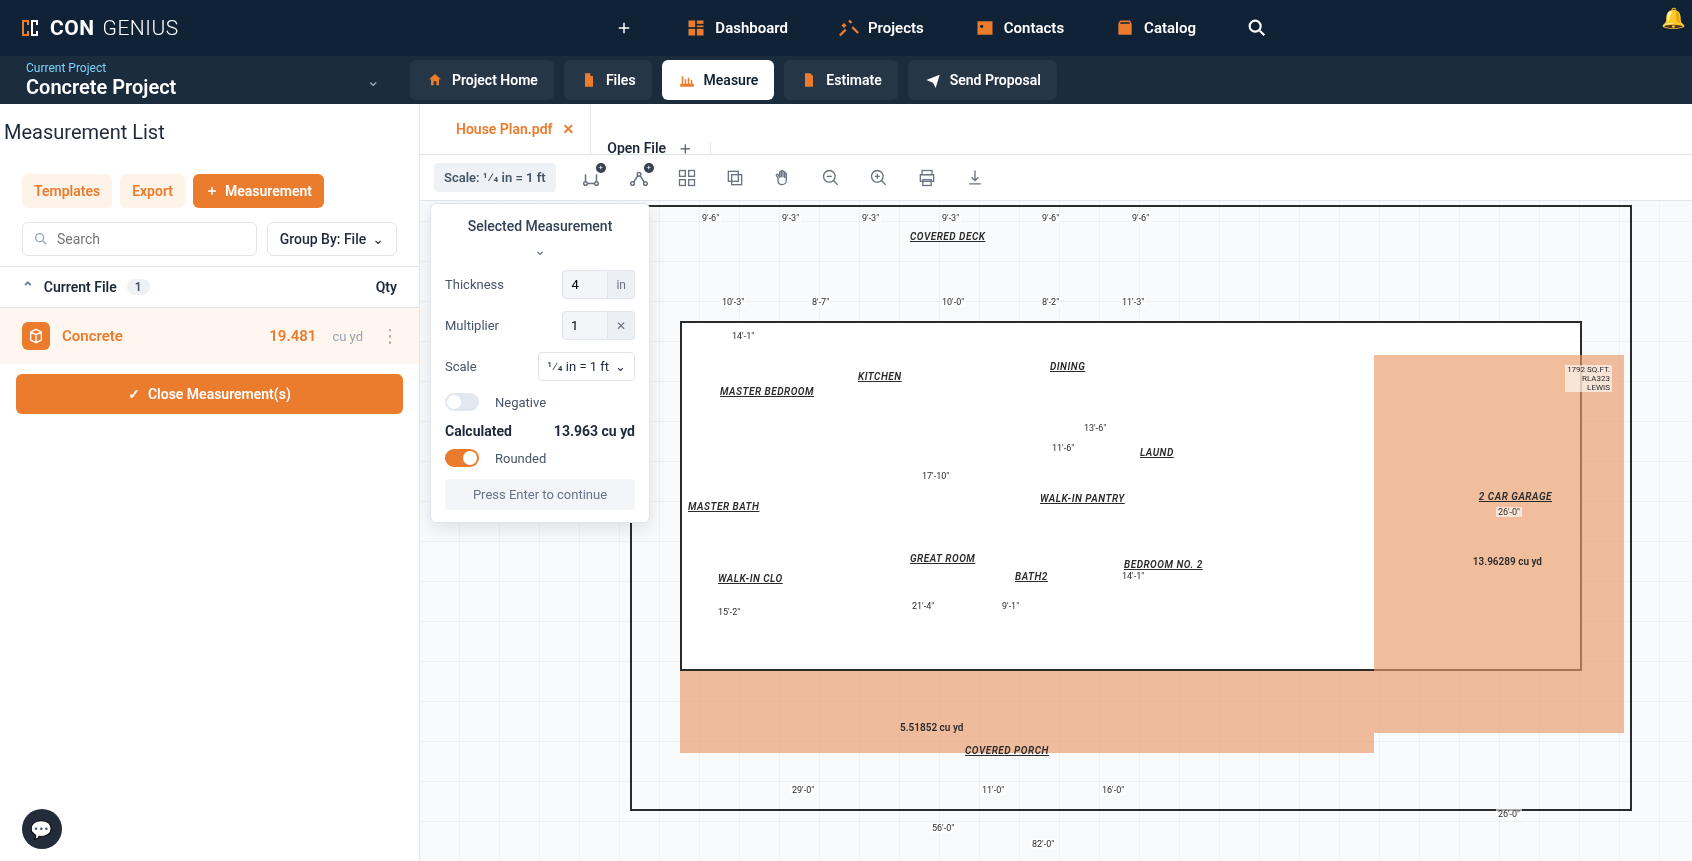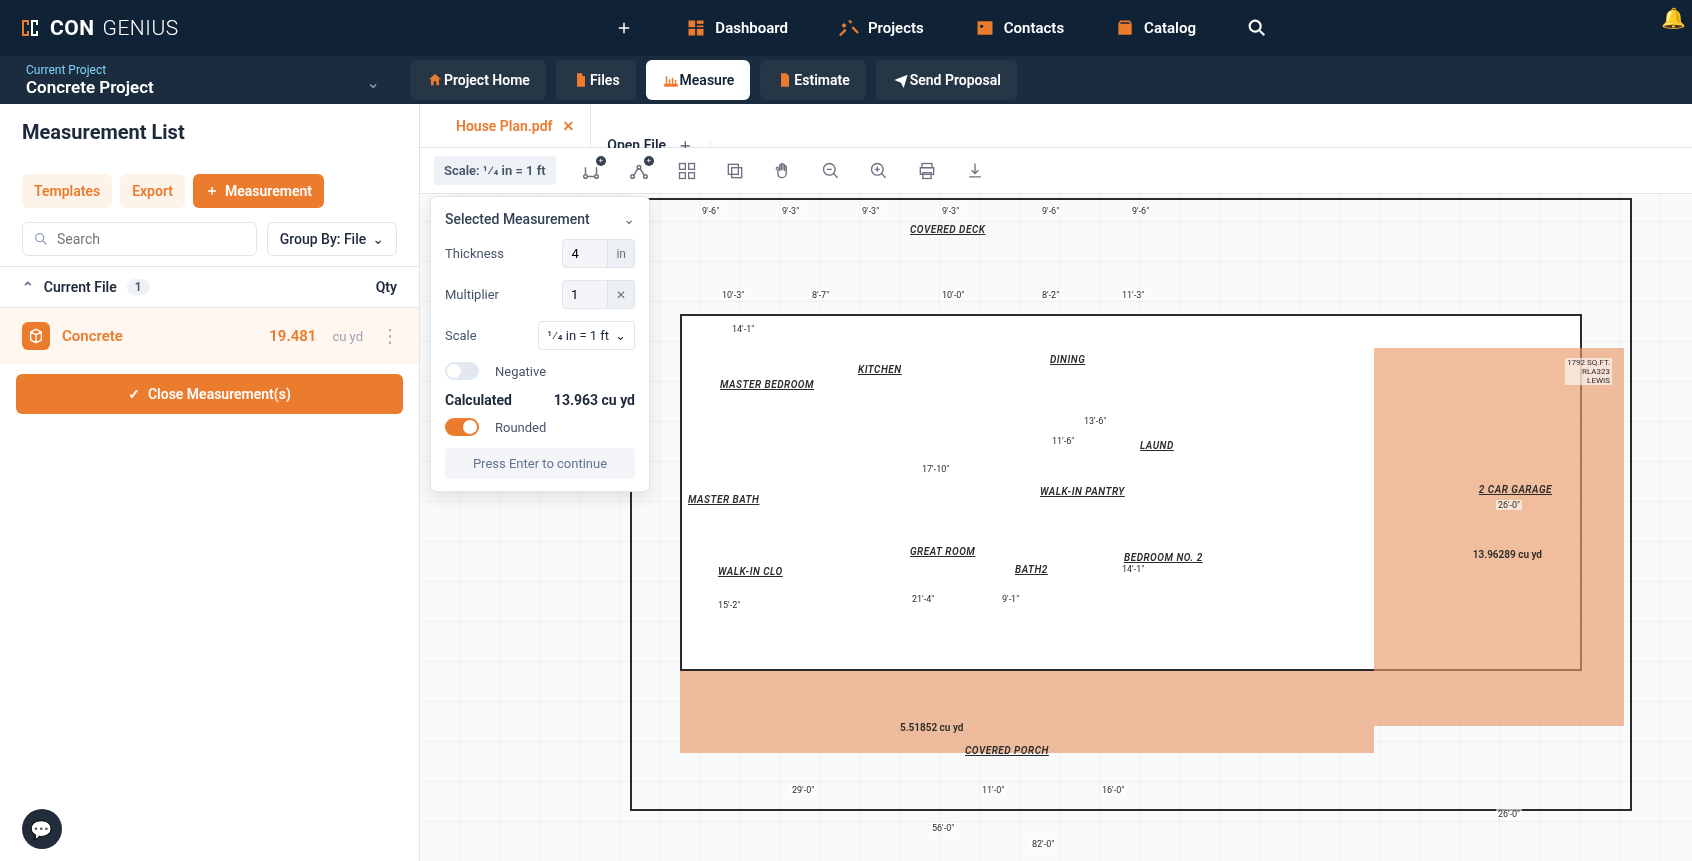--- a/index.html
+++ b/index.html
@@ -24,36 +24,36 @@
 .nav-spacer{flex:1;}
 .nav-item{display:flex;align-items:center;gap:8px;color:white;font-weight:600;font-size:15px;cursor:pointer;padding:6px 4px;}
 .nav-item .nicon{width:22px;height:22px;display:flex;align-items:center;justify-content:center;}
 .nav-right-gap{width:360px;}
 .bell{position:absolute;top:6px;right:6px;color:#ef4444;font-size:20px;}
 
 
 .secondbar{height:48px;background:var(--navy2);display:flex;align-items:center;padding-left:0;color:white;}
 .project-sel{display:flex;flex-direction:column;justify-content:center;padding:6px 16px 6px 26px;width:398px;position:relative;cursor:pointer;}
 .project-sel .lbl{font-size:12px;color:#7dd3fc;}
-.project-sel .name{font-size:17px;font-weight:600;}
+.project-sel .name{font-size:20px;font-weight:600;}
 .project-sel .chev{position:absolute;right:18px;top:16px;color:#94a3b8;}
 .tabchips{display:flex;gap:10px;padding-left:12px;}
-.tabchip{display:flex;align-items:center;background:rgba(255,255,255,.05);padding:0 16px;height:40px;border-radius:6px;font-size:14px;font-weight:600;cursor:pointer;}
+.tabchip{display:flex;align-items:center;gap:8px;background:rgba(255,255,255,.05);padding:0 16px;height:40px;border-radius:6px;font-size:14px;font-weight:600;cursor:pointer;}
 .tabchip.active{background:#ffffff;color:var(--navy);}
 .tabchip .tcicon{width:18px;height:18px;display:flex;align-items:center;justify-content:center;}
 .tabchip .tcicon.orange{color:var(--orange);}
 .tabchip.active .tcicon{color:var(--orange);}
 
 
 .body{position:absolute;top:104px;left:0;right:0;bottom:0;display:flex;}
 .leftpanel{width:420px;background:white;border-right:1px solid var(--gray-border);display:flex;flex-direction:column;overflow:auto;}
 .rightpanel{flex:1;position:relative;background:var(--gray-bg);display:flex;flex-direction:column;}
 
 
-.lp-title{font-size:20px;font-weight:700;padding:16px 22px 14px;color:var(--text);}
+.lp-title{font-size:20px;font-weight:400;padding:16px 4px 14px;color:var(--text);}
 .lp-btnrow{display:flex;gap:8px;padding:0 22px 14px;margin-top:16px;}
 .pill{padding:8px 12px;border-radius:6px;font-size:14px;font-weight:600;cursor:pointer;display:flex;align-items:center;gap:6px;}
 .pill.outline{background:#FEF3E9;color:var(--orange);}
 .pill.solid{background:var(--orange);color:white;}
 .lp-searchrow{display:flex;gap:10px;padding:0 22px 10px;}
 .searchbox{flex:1;display:flex;align-items:center;gap:8px;border:1px solid var(--gray-border);border-radius:6px;padding:8px 10px;color:var(--text-muted);font-size:14px;min-width:0;}
 .searchbox input{border:none;outline:none;width:100%;font-size:14px;color:var(--text);}
 .groupby{display:flex;align-items:center;gap:6px;border:1px solid var(--gray-border);border-radius:6px;padding:8px 12px;color:var(--text);font-size:14px;font-weight:500;cursor:pointer;white-space:nowrap;}
 .currfile{display:flex;align-items:center;gap:10px;padding:12px 22px;color:var(--text);font-size:14px;font-weight:600;border-top:1px solid var(--gray-border);border-bottom:1px solid var(--gray-border);}
 .currfile .caret{color:#64748b;}
@@ -63,21 +63,21 @@
 .meas-row .cube{width:28px;height:28px;border-radius:6px;background:var(--orange);display:flex;align-items:center;justify-content:center;color:white;flex-shrink:0;}
 .meas-row .mname{color:var(--orange);font-weight:600;}
 .meas-row .mval{margin-left:auto;color:var(--orange);font-weight:600;font-size:15px;}
 .meas-row .munit{color:#9aa4b1;font-size:13px;margin-left:4px;}
 .meas-row .dots{color:#9aa4b1;padding:0 6px;cursor:pointer;font-size:18px;line-height:1;}
 .closebar{margin:10px 16px;background:var(--orange);color:white;text-align:center;padding:12px;border-radius:6px;font-weight:600;font-size:14px;cursor:pointer;display:flex;align-items:center;justify-content:center;gap:8px;}
 
 .chatfab{position:absolute;left:22px;bottom:12px;width:40px;height:40px;border-radius:50%;background:#222c3a;display:flex;align-items:center;justify-content:center;color:white;font-size:18px;cursor:pointer;}
 
 
-.filetabs{height:44px;background:white;border-bottom:1px solid var(--gray-border);display:flex;align-items:stretch;padding-left:20px;gap:0;}
+.filetabs{height:51px;background:white;border-bottom:1px solid var(--gray-border);display:flex;align-items:stretch;padding-left:20px;gap:0;}
 .filetab{display:flex;align-items:center;gap:10px;padding:0 16px;font-size:14px;font-weight:600;cursor:pointer;border-right:1px solid var(--gray-border);}
 .filetab.active{color:var(--orange);}
 .filetab .x{color:var(--orange);font-size:14px;cursor:pointer;}
 .filetab.open{color:var(--text);margin-top:38px;}
 .filetab.open .plus{color:#475569;font-size:18px;font-weight:400;}
 
 .toolbar{height:46px;background:white;border-bottom:1px solid var(--gray-border);display:flex;align-items:center;padding:0 14px;gap:22px;}
 .scalechip{background:#eef2f6;border-radius:4px;padding:7px 10px;font-size:13px;font-weight:600;color:#475569;}
 .tbicon{width:26px;height:26px;display:flex;align-items:center;justify-content:center;color:#6b7280;cursor:pointer;position:relative;}
 .tbicon .pluscorner{position:absolute;top:-2px;right:-2px;width:10px;height:10px;border-radius:50%;background:#374151;color:white;font-size:8px;line-height:10px;text-align:center;}
@@ -93,21 +93,21 @@
 .dim{position:absolute;font-size:9px;color:#2b2b2b;background:rgba(255,255,255,.6);padding:0 2px;}
 
 .hl{position:absolute;background:rgba(232,155,104,.65);}
 .hl.garage{right:68px;top:154px;width:250px;height:260px;}
 .hl.garage2{right:68px;top:414px;width:250px;height:118px;}
 .hl.bottom{left:260px;right:318px;bottom:108px;height:82px;}
 .hllabel{position:absolute;font-size:10px;font-weight:600;color:#2b2b2b;}
 
 .floating{position:absolute;left:10px;top:2px;width:220px;background:white;border:1px solid var(--gray-border);border-radius:6px;box-shadow:0 6px 18px rgba(0,0,0,.1);padding:14px 14px 12px;font-size:13px;color:var(--text);}
 .floating .frow{display:flex;align-items:center;justify-content:space-between;margin-bottom:12px;gap:8px;}
-.floating .headrow{font-size:14px;font-weight:500;color:#334155;}
+.floating .headrow{font-size:14px;font-weight:500;color:#334155;flex-direction:column;}
 .floating .chev{color:#64748b;cursor:pointer;}
 .floating label{color:#475569;font-size:13px;}
 .input-pair{display:flex;align-items:stretch;}
 .input-pair input{width:46px;border:1px solid var(--gray-border);border-radius:4px 0 0 4px;padding:6px 8px;font-size:13px;background:#f3f5f8;outline:none;}
 .input-suffix{border:1px solid var(--gray-border);border-left:none;border-radius:0 4px 4px 0;background:#eceff3;padding:6px 8px;font-size:12px;color:#6b7280;display:flex;align-items:center;min-width:26px;justify-content:center;cursor:pointer;}
 .scale-sel{border:1px solid var(--gray-border);border-radius:4px;padding:6px 8px;font-size:13px;display:flex;align-items:center;gap:6px;background:white;cursor:pointer;}
 .toggle{width:34px;height:18px;border-radius:10px;background:#e2e8f0;position:relative;cursor:pointer;}
 .toggle .knob{width:14px;height:14px;border-radius:50%;background:white;position:absolute;top:2px;left:2px;transition:.15s;}
 .toggle.on{background:var(--orange);}
 .toggle.on .knob{left:18px;}

